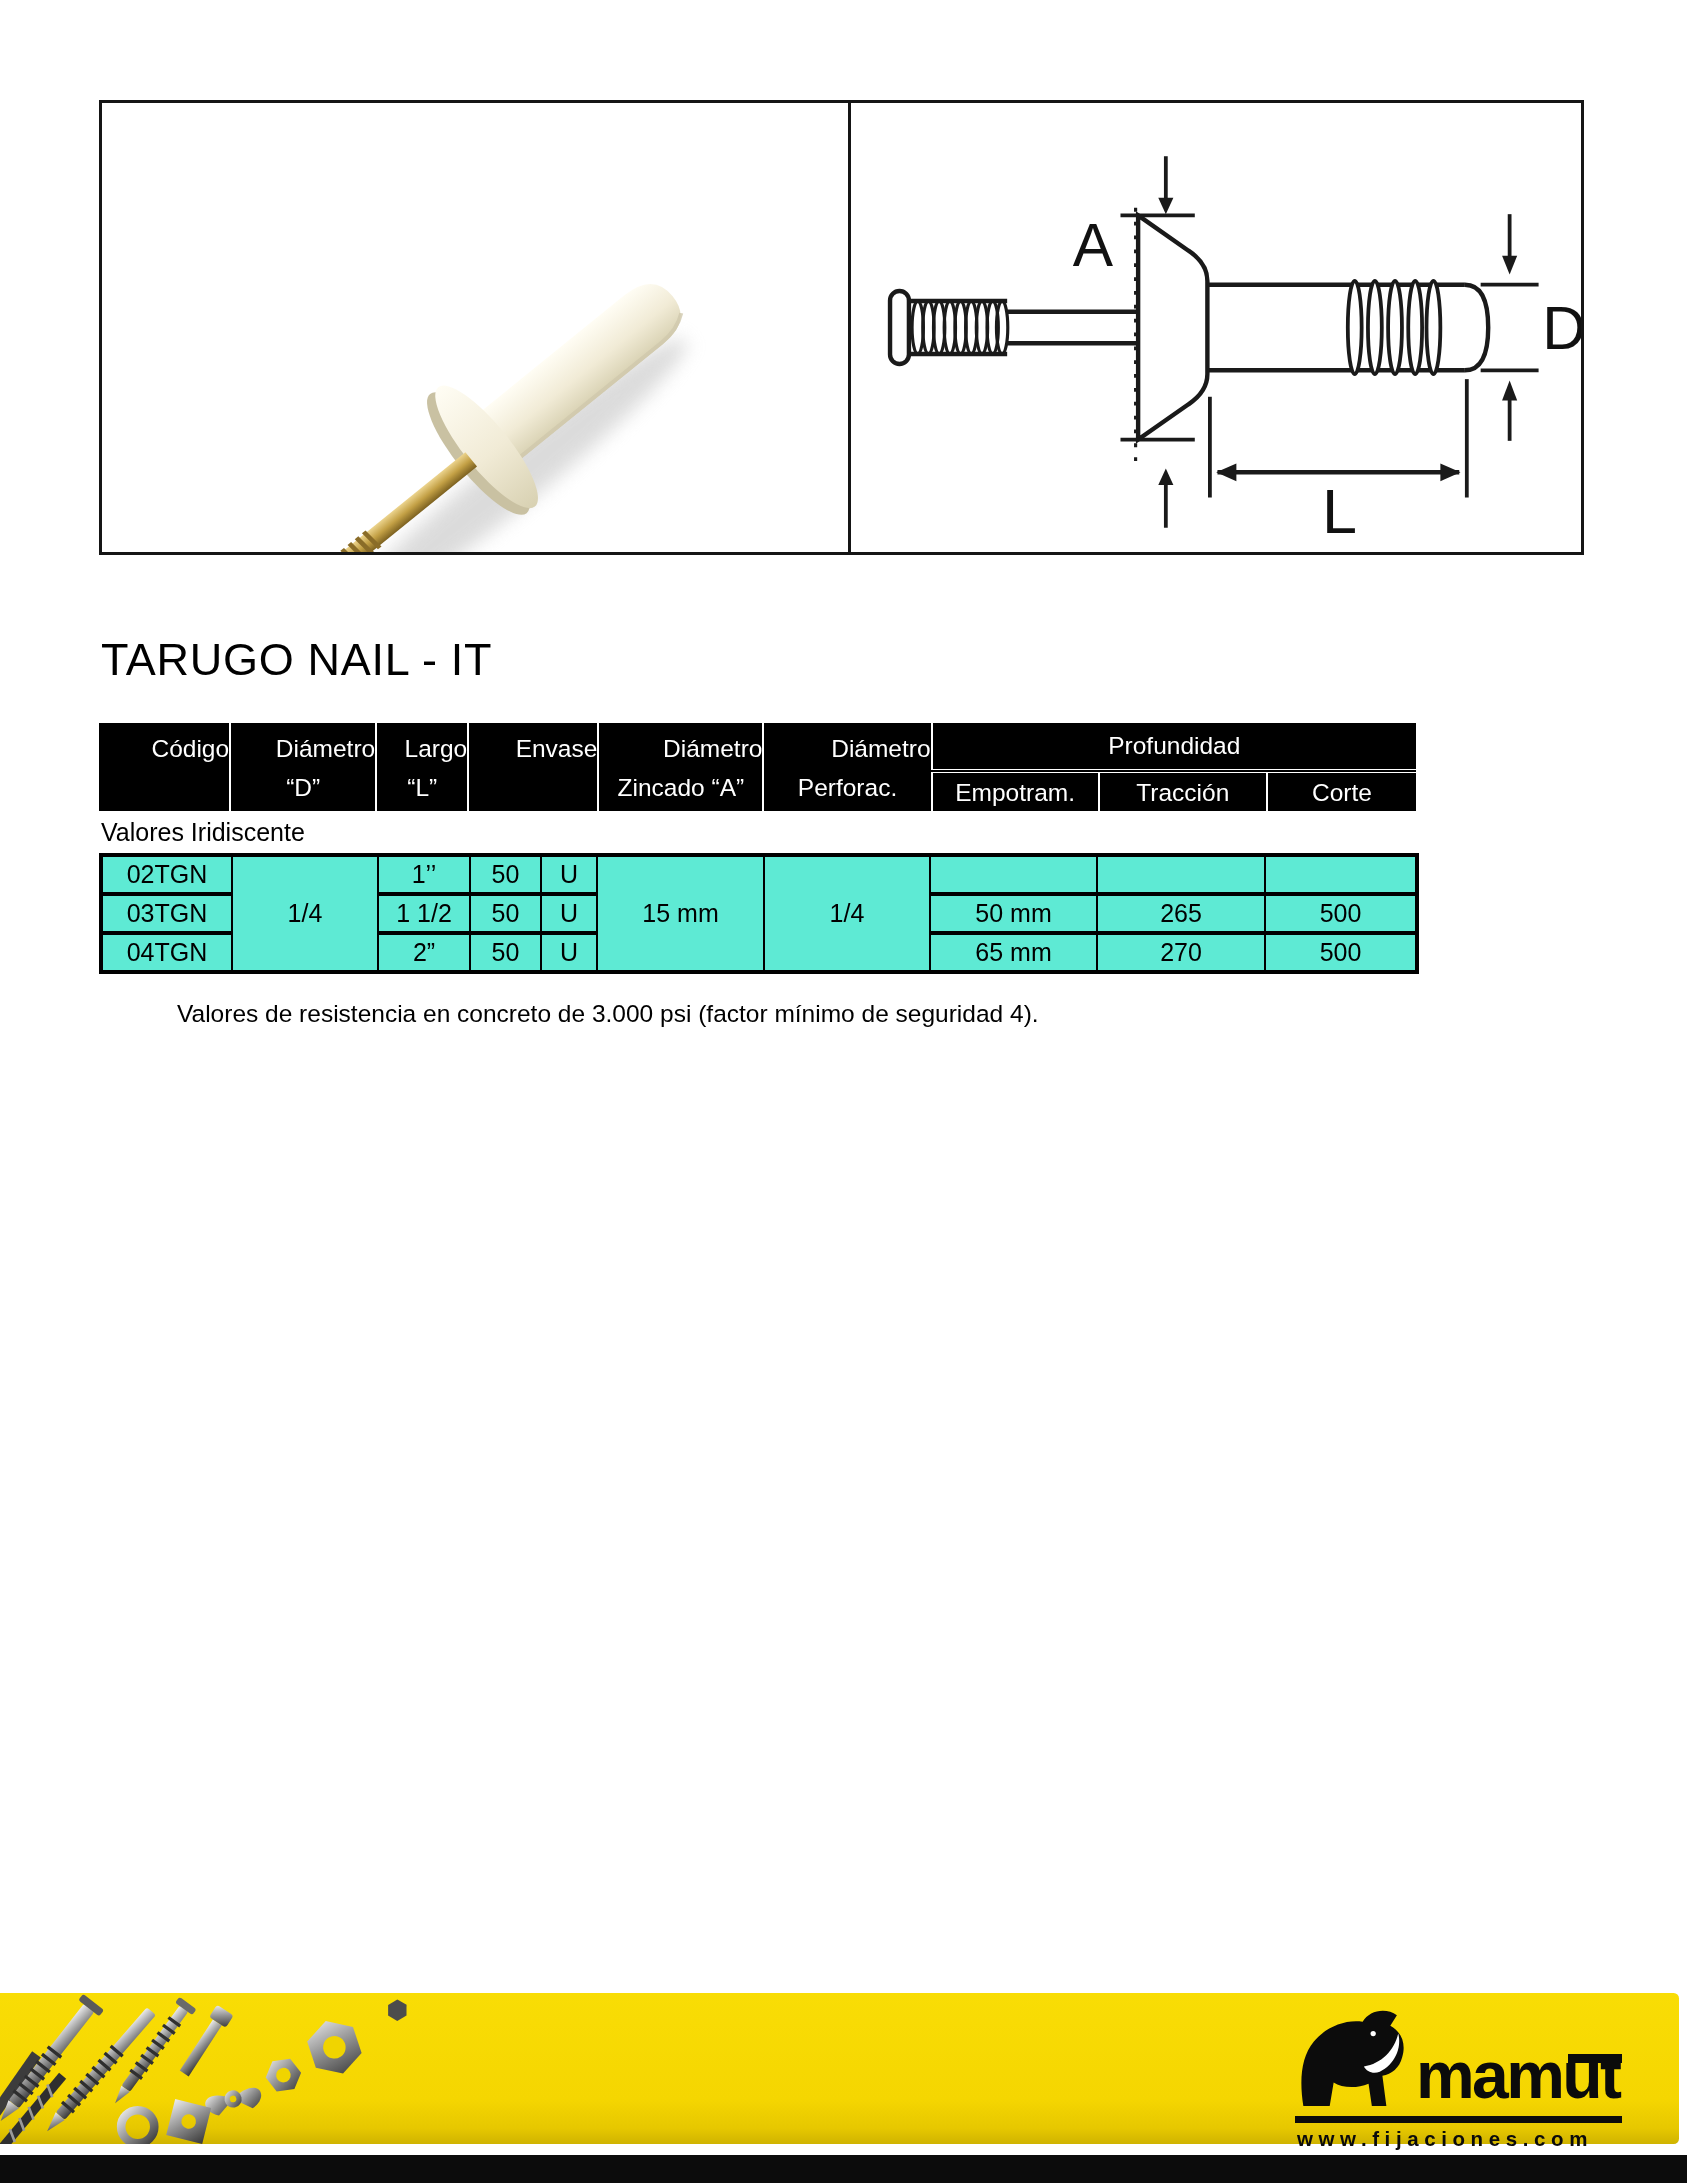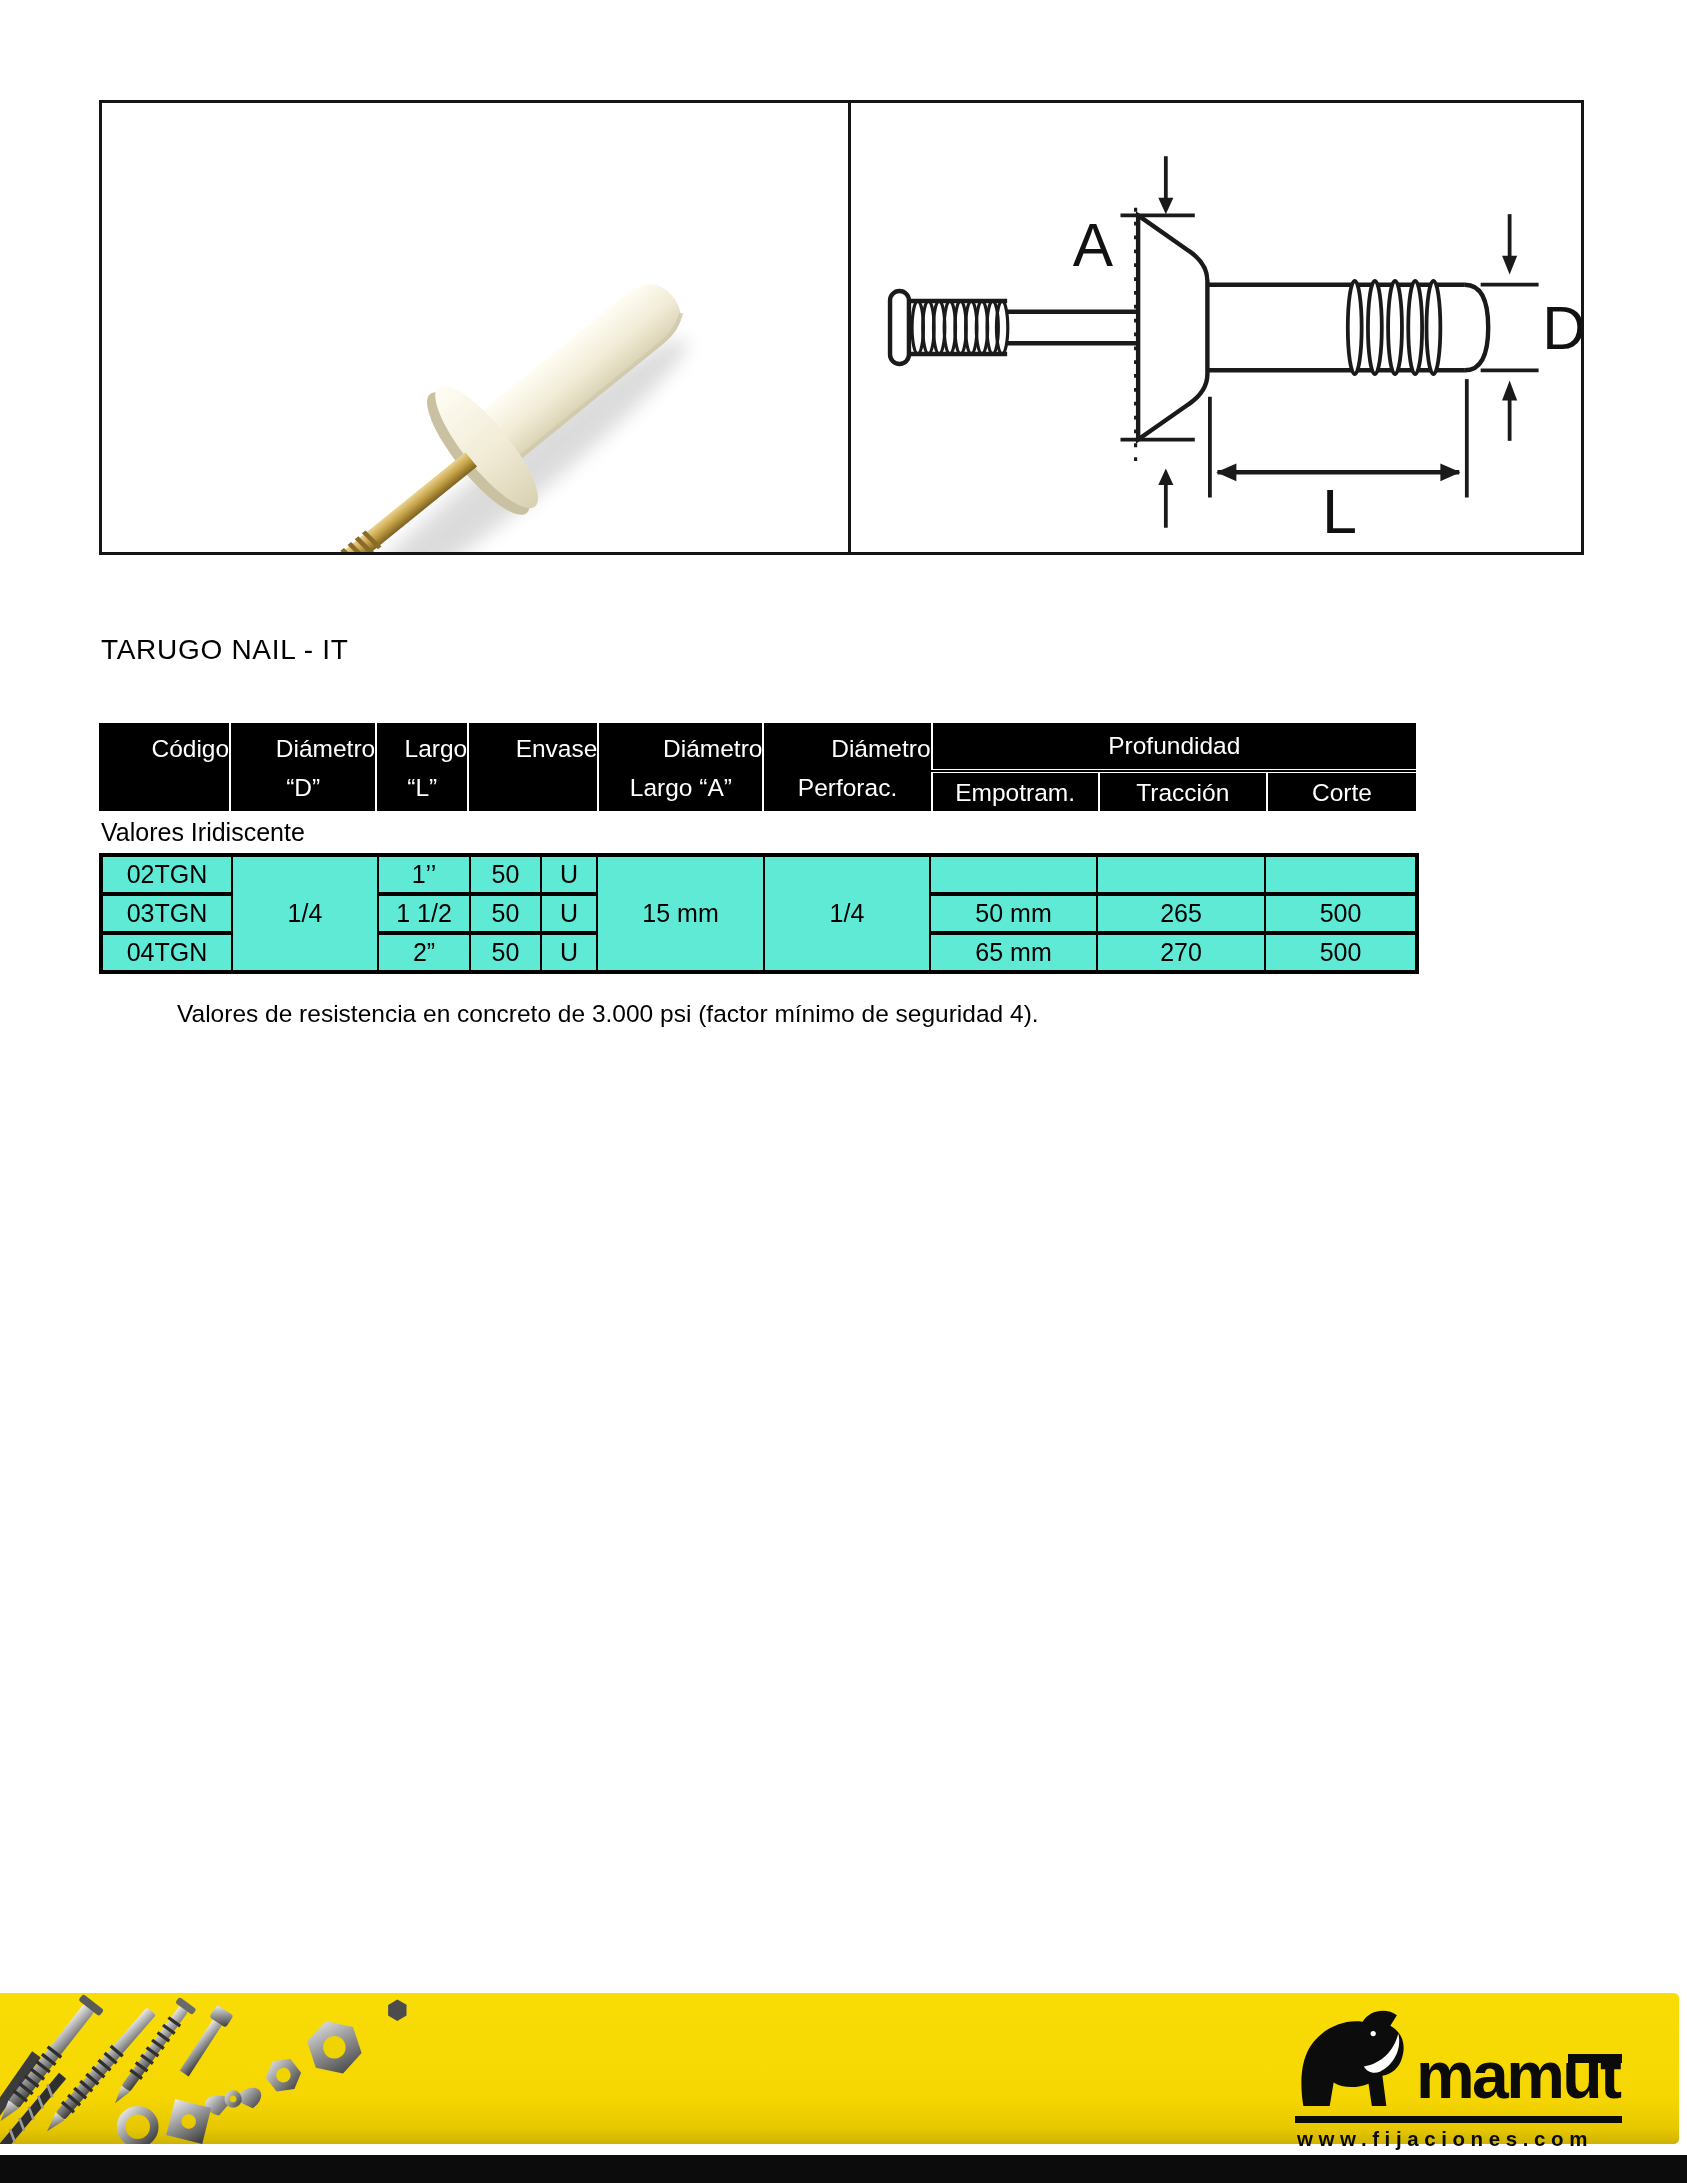--- a/index.html
+++ b/index.html
@@ -8,21 +8,21 @@
 
   
   .photo-box{position:absolute;left:99px;top:100px;width:1485px;height:455px;
              border:3.3px solid #151515;box-sizing:border-box;display:flex;background:#fff;}
   .panel-left{width:746px;height:100%;position:relative;}
   .vdiv{width:2.6px;background:#151515;height:100%;}
   .panel-right{flex:1;height:100%;position:relative;}
   .panel-left svg,.panel-right svg{width:100%;height:100%;display:block;}
 
   
-  .title{position:absolute;left:101px;top:634px;font-size:28px;letter-spacing:0.7px;}
+  .title{position:absolute;left:101px;top:634px;font-size:45px;letter-spacing:0.7px;}
   .section{position:absolute;left:101px;top:818px;font-size:25px;}
   .note{position:absolute;left:177px;top:1000px;font-size:24.5px;}
 
   
   table{border-collapse:collapse;table-layout:fixed;}
   .t-head{position:absolute;left:99px;top:723px;width:1317px;background:#000;color:#fff;}
   .t-head td{padding:0;text-align:center;vertical-align:top;font-size:24.5px;border-right:2.6px solid #fff;}
   .t-head tr.r1 td:last-child, .t-head tr.r2 td:last-child{border-right:none;}
   .t-head .hl1{height:48px;line-height:52px;text-align:right;}
   .t-head .hl2{height:40px;line-height:33px;}
@@ -200,21 +200,21 @@
         <td rowspan="2">
           <div class="hl1">Largo</div>
           <div class="hl2">“L”</div>
           </td>
         <td rowspan="2">
           <div class="hl1">Envase</div>
           <div class="hl2"></div>
           </td>
         <td rowspan="2">
           <div class="hl1">Diámetro</div>
-          <div class="hl2">Largo “A”</div>
+          <div class="hl2">Zincado “A”</div>
           </td>
         <td rowspan="2">
           <div class="hl1">Diámetro</div>
           <div class="hl2">Perforac.</div>
           </td>
         <td colspan="3" class="prof">Profundidad</td>
       </tr>
       <tr class="r2">
         <td class="sub">Empotram.</td>
         <td class="sub">Tracción</td>

